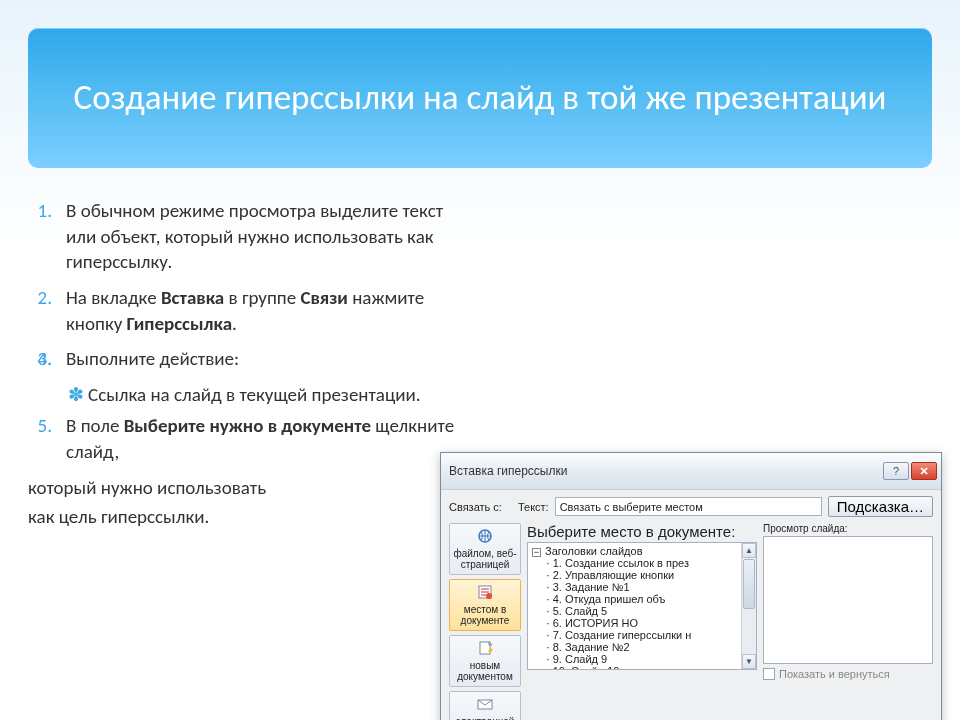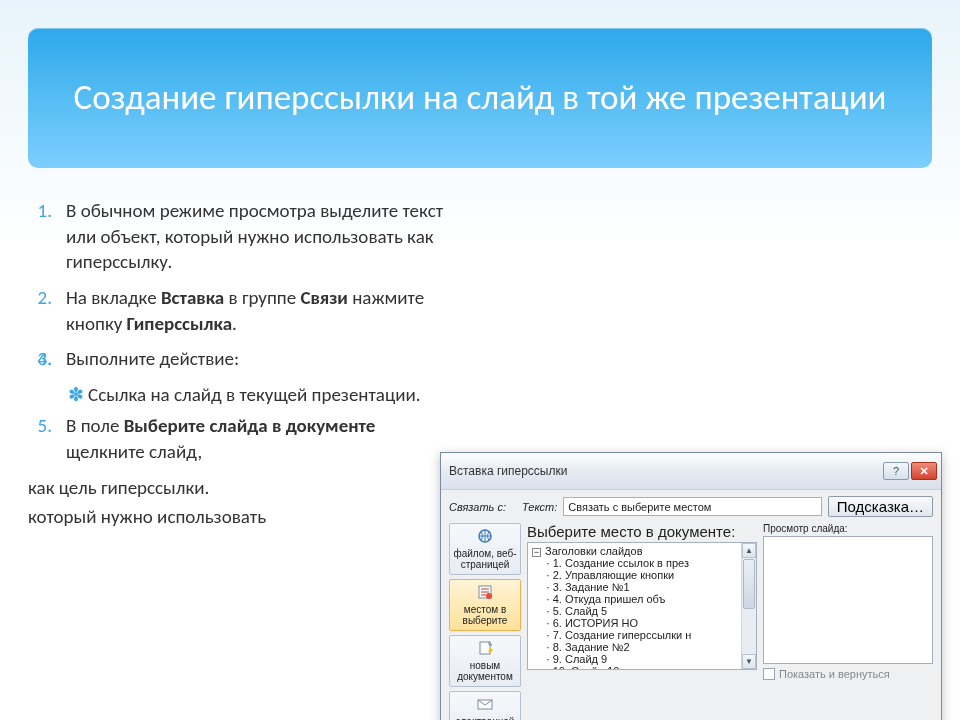--- a/index.html
+++ b/index.html
@@ -61,21 +61,21 @@
     display: flex; align-items: center; justify-content: space-between;
     padding: 0 4px 0 8px;
   }
   .dlg-titlebar .t { font-size: 12px; color: #333; }
   .dlg-titlebar .btns { display:flex; gap:2px; }
   .tb-btn { width: 26px; height: 18px; border: 1px solid #8a97ad; border-radius: 2px;
     background: linear-gradient(#f4f7fb,#d7e0ec); display:flex; align-items:center; justify-content:center; font-size:11px; color:#30527a;}
   .tb-close { background: linear-gradient(#f08a7a,#d5432c); border-color:#a53020; color:#fff; font-weight:bold;}
   .dlg-body { padding: 6px 8px 8px 8px; }
   .row-top { display:flex; align-items:center; gap:6px; margin-bottom: 6px;}
-  .lbl { white-space: nowrap; font-style: italic; }
+  .lbl { white-space: nowrap; }
   .textfield { flex:1; height:19px; border:1px solid #a6b0bf; background:#fff; padding:2px 4px; font-size:11px; display:flex; align-items:center;}
   .btn { height:21px; border:1px solid #8f9aab; background:linear-gradient(#fafbfd,#e1e6ee); border-radius:2px; padding:0 8px; font-size:15px; cursor:default;}
 
   .main-area { display:flex; gap:6px; }
   .linkbar { width: 72px; display:flex; flex-direction:column; gap:4px; }
   .linkbar .lb-btn { border:1px solid #b6c0cf; background:linear-gradient(#f6f8fb,#e7ecf3); border-radius:2px; padding:4px 2px; display:flex; flex-direction:column; align-items:center; gap:2px; font-size:10px; text-align:center; line-height:1.1;}
   .lb-btn.sel { border-color:#f0b14a; background:linear-gradient(#fff4d7,#ffe19a); }
   .lb-ico { width:20px; height:16px; }
 
   .mid { flex:1; display:flex; flex-direction:column; }
@@ -101,24 +101,24 @@
   <h1>Создание гиперссылки на слайд в той же презентации</h1>
 </div>
 
 <div class="content">
   <ol id="steps">
       <li><span class="num">1.</span><span><span>В обычном режиме просмотра выделите текст или объект, который нужно использовать как гиперссылку.</span></span></li>
       <li><span class="num">2.</span><span><span>На вкладке </span><b>Вставка</b><span> в группе </span><b>Связи</b><span> нажмите кнопку </span><b>Гиперссылка</b><span>.</span></span></li>
       <li><span class="num">3.</span></li>
       <li><span class="num">4.</span><span><span>Выполните действие:</span></span></li>
       <div class="sub"><span class="star">✽</span><span>Ссылка на слайд в текущей презентации.</span></div>
-      <li><span class="num">5.</span><span><span>В поле </span><b>Выберите слайда в документе</b><span> щелкните слайд,</span></span></li>
+      <li><span class="num">5.</span><span><span>В поле </span><b>Выберите нужно в документе</b><span> щелкните слайд,</span></span></li>
     </ol>
+  <p class="trail">который нужно использовать</p>
   <p class="trail">как цель гиперссылки.</p>
-  <p class="trail">который нужно использовать</p>
 </div>
 
 <div class="dialog">
   <div class="dlg-titlebar">
     <span class="t">Вставка гиперссылки</span>
     <span class="btns">
       <span class="tb-btn">?</span>
       <span class="tb-btn tb-close">✕</span>
     </span>
   </div>
@@ -142,21 +142,21 @@
             <span style="white-space: pre-line;">файлом, веб-
 страницей</span>
           </div>
           <div class="lb-btn sel">
             <span><svg class="lb-ico" viewBox="0 0 20 16">
                 <rect x="4" y="2" width="12" height="12" fill="#fff" stroke="#7a8aa0"></rect>
                 <path d="M6 5h8M6 8h8M6 11h5" stroke="#c0392b"></path>
                 <circle cx="14" cy="12" r="3" fill="#e74c3c"></circle>
               </svg></span>
             <span style="white-space: pre-line;">местом в
-выберите</span>
+документе</span>
           </div>
           <div class="lb-btn">
             <span><svg class="lb-ico" viewBox="0 0 20 16">
                 <rect x="5" y="2" width="10" height="12" fill="#fff" stroke="#7a8aa0"></rect>
                 <path d="M14 2l3 3h-3z" fill="#dbe3ec" stroke="#7a8aa0"></path>
                 <path d="M13 11l3-3 2 2-3 3z" fill="#f1c40f"></path>
               </svg></span>
             <span style="white-space: pre-line;">новым
 документом</span>
           </div>

